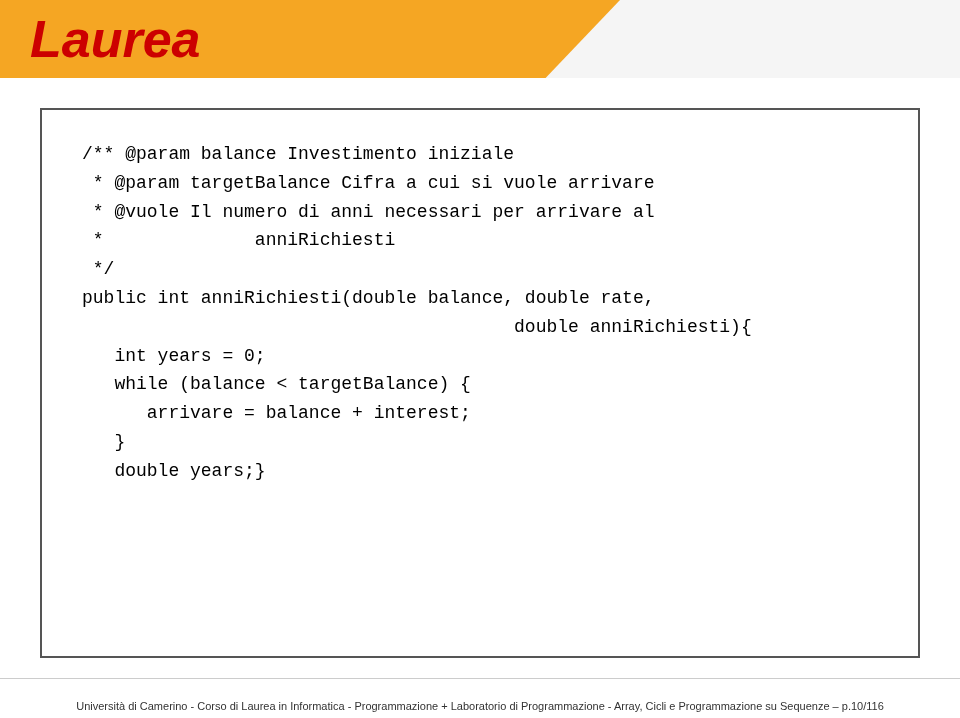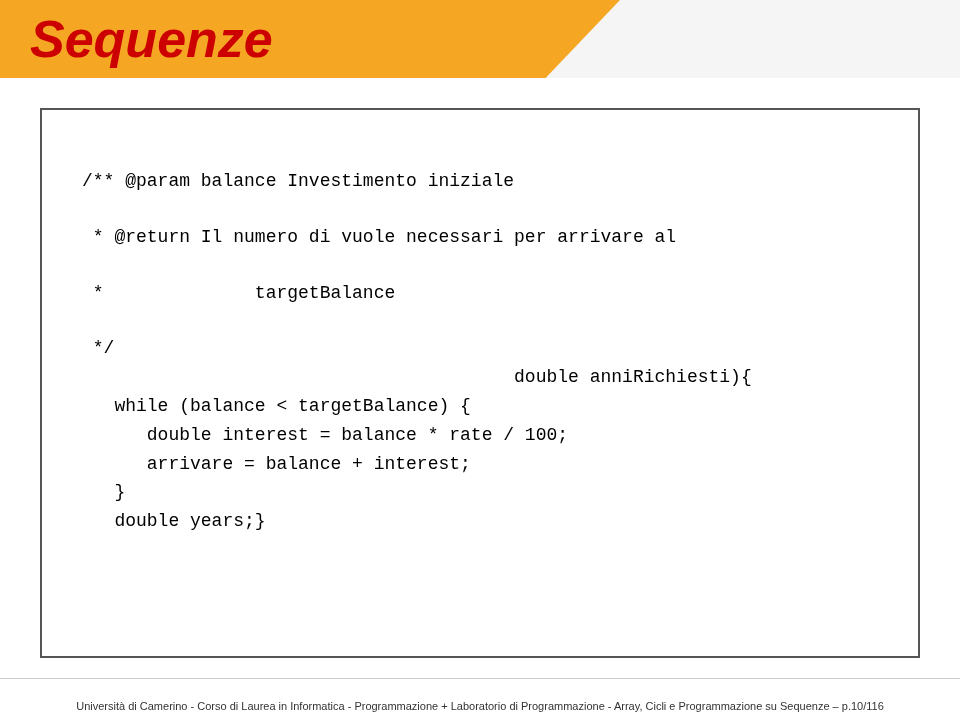--- a/index.html
+++ b/index.html
@@ -71,21 +71,20 @@
       flex: 1;
     }
 
     .code-line {
       white-space: pre;
       display: block;
     }
 
     .comment {
       color: #000000;
-      margin-top: 27px;
     }
 
     
     .footer {
       width: 960px;
       height: 54px;
       background: #ffffff;
       display: flex;
       align-items: center;
       justify-content: center;
@@ -96,32 +95,34 @@
       font-size: 11px;
       color: #333333;
       text-align: center;
     }
   </style>
 </head>
 <body>
 
 <div class="header">
   <div class="orange-bar"></div>
-  <span class="red-title">Sequenze</span>
+  <span class="red-title">Laurea</span>
 </div>
 
 <div class="main-content">
   <div class="code-container">
     <span class="code-line comment">/** @param balance Investimento iniziale</span>
-    <span class="code-line comment"> * @return Il numero di vuole necessari per arrivare al</span>
-    <span class="code-line comment"> *              targetBalance</span>
+    <span class="code-line comment"> * @param targetBalance Cifra a cui si vuole arrivare</span>
+    <span class="code-line comment"> * @vuole Il numero di anni necessari per arrivare al</span>
+    <span class="code-line comment"> *              anniRichiesti</span>
     <span class="code-line comment"> */</span>
+    <span class="code-line">public int anniRichiesti(double balance, double rate,</span>
     <span class="code-line">                                        double anniRichiesti){</span>
+    <span class="code-line">   int years = 0;</span>
     <span class="code-line">   while (balance &lt; targetBalance) {</span>
-    <span class="code-line">      double interest = balance * rate / 100;</span>
     <span class="code-line">      arrivare = balance + interest;</span>
     <span class="code-line">   }</span>
     <span class="code-line">   double years;}</span>
   </div>
 </div>
 
 <div class="footer">
   <span class="footer-text">Università di Camerino - Corso di Laurea in Informatica - Programmazione + Laboratorio di Programmazione - Array, Cicli e Programmazione su Sequenze – p.10/116</span>
 </div>
 

